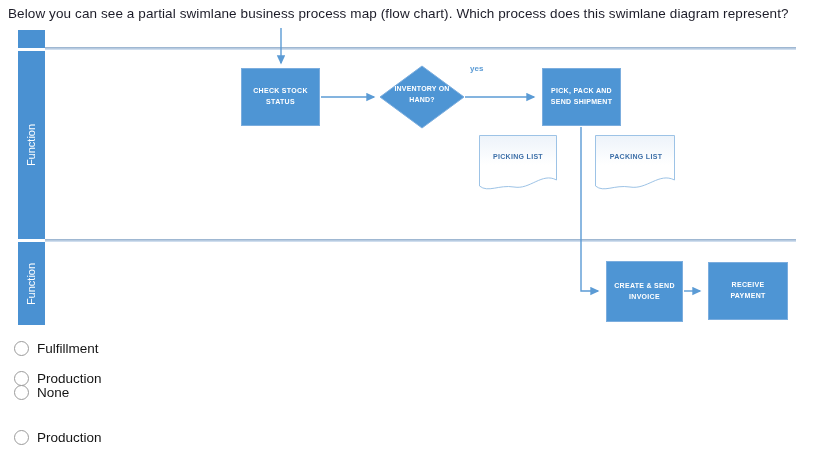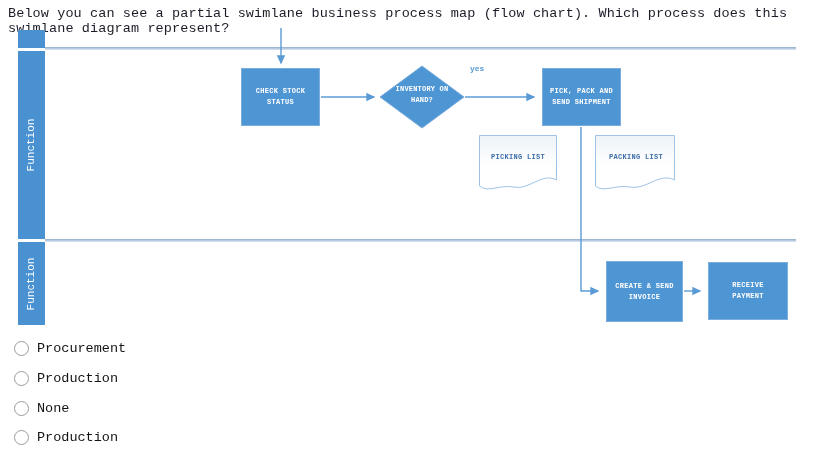--- a/index.html
+++ b/index.html
@@ -1,18 +1,18 @@
 <!DOCTYPE html>
 <html><head>
 <meta charset="utf-8">
 <style>
   html,body{margin:0;padding:0;background:#fff;}
   .stage{
     position:relative;width:819px;height:452px;background:#fff;overflow:hidden;
-    font-family:Liberation Mono, monospace;
+    font-family:Liberation Sans, sans-serif;
   }
   .question-title{
     position:absolute;left:8px;top:6px;width:806px;
     font-size:13.5px;color:#1c1c28;letter-spacing:.1px;
   }
   
   .lane-bar{
     position:absolute;left:18px;width:27px;background:#4a91d2;
     display:flex;align-items:center;justify-content:center;
   }
@@ -54,21 +54,21 @@
   .doc-label.picking{left:479px;top:153px;}
   .doc-label.packing{left:596px;top:153px;width:80px;}
   .yes-label{
     position:absolute;left:470px;top:64px;
     color:#5b9bd5;font-size:8px;font-weight:600;
   }
   
   .option-row{
     position:absolute;left:14px;display:flex;align-items:center;height:16px;
   }
-  .opt1{top:340px;} .opt2{top:370px;} .opt3{top:400px;text-align:right;} .opt4{top:429px;}
+  .opt1{top:340px;} .opt2{top:370px;} .opt3{top:384px;text-align:right;} .opt4{top:429px;}
   .radio{
     width:13px;height:13px;border:1px solid #9b9b9b;border-radius:50%;
     background:#fff;margin-right:8px;flex:0 0 auto;
   }
   .option-label{font-size:13.5px;color:#141414;}
 </style>
 </head>
 <body>
 
 <div class="stage">
@@ -113,21 +113,21 @@
   <div class="proc-box box-invoice">CREATE &amp; SEND INVOICE</div>
   <div class="proc-box box-payment">RECEIVE PAYMENT</div>
 
   <div class="diamond-label">INVENTORY ON HAND?</div>
   <div class="yes-label">yes</div>
   <div class="doc-label picking">PICKING LIST</div>
   <div class="doc-label packing">PACKING LIST</div>
 
   <div class="option-row opt1">
     <span class="radio"></span>
-    <span class="option-label">Procurement</span>
+    <span class="option-label">Fulfillment</span>
   </div>
   <div class="option-row opt2">
     <span class="radio"></span>
     <span class="option-label">Production</span>
   </div>
   <div class="option-row opt3">
     <span class="radio"></span>
     <span class="option-label">None</span>
   </div>
   <div class="option-row opt4">

